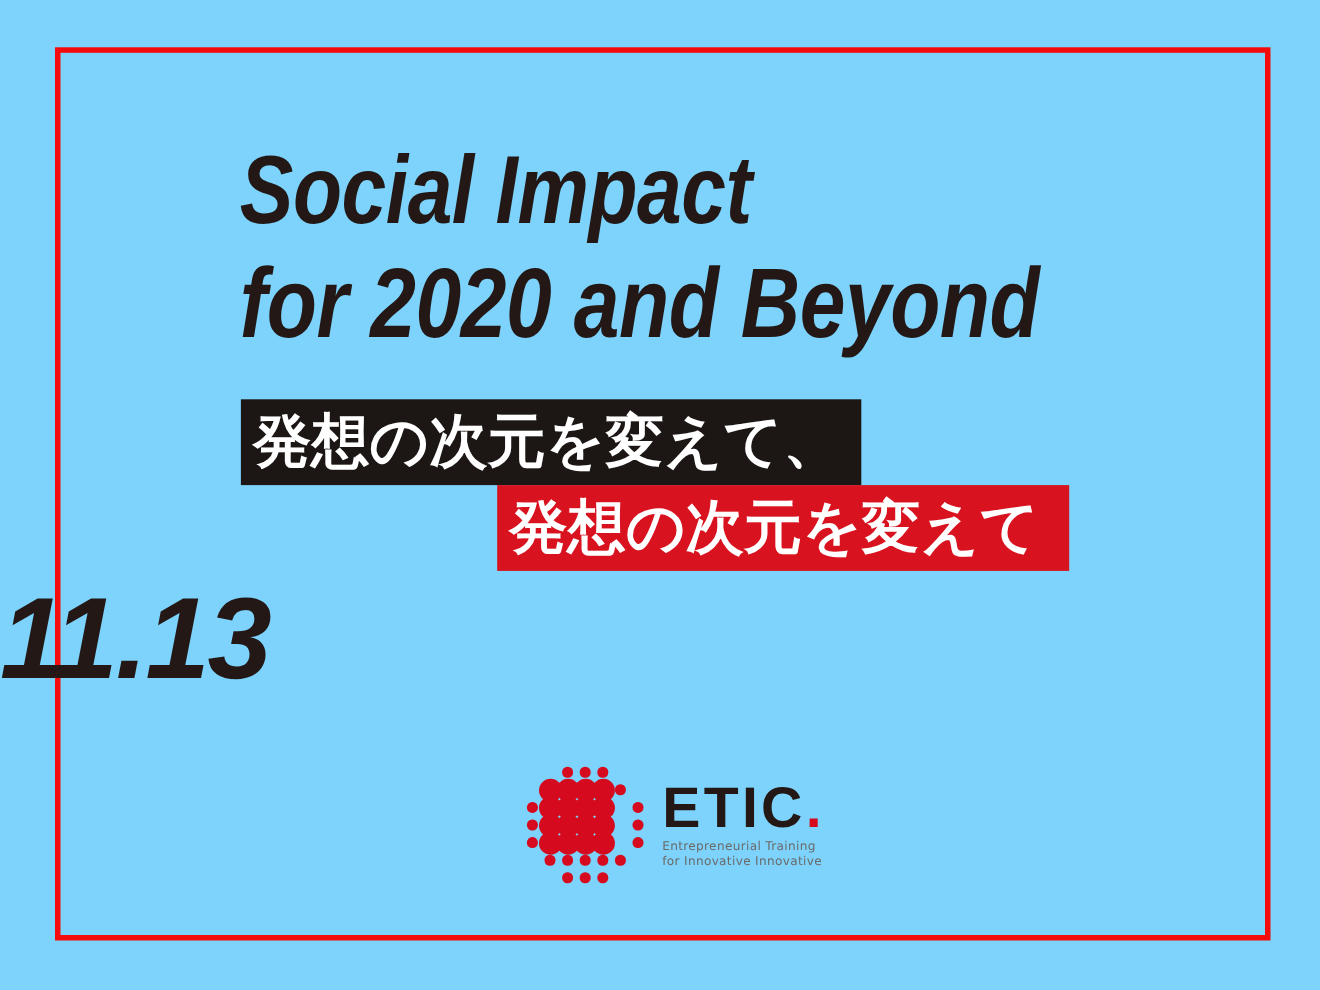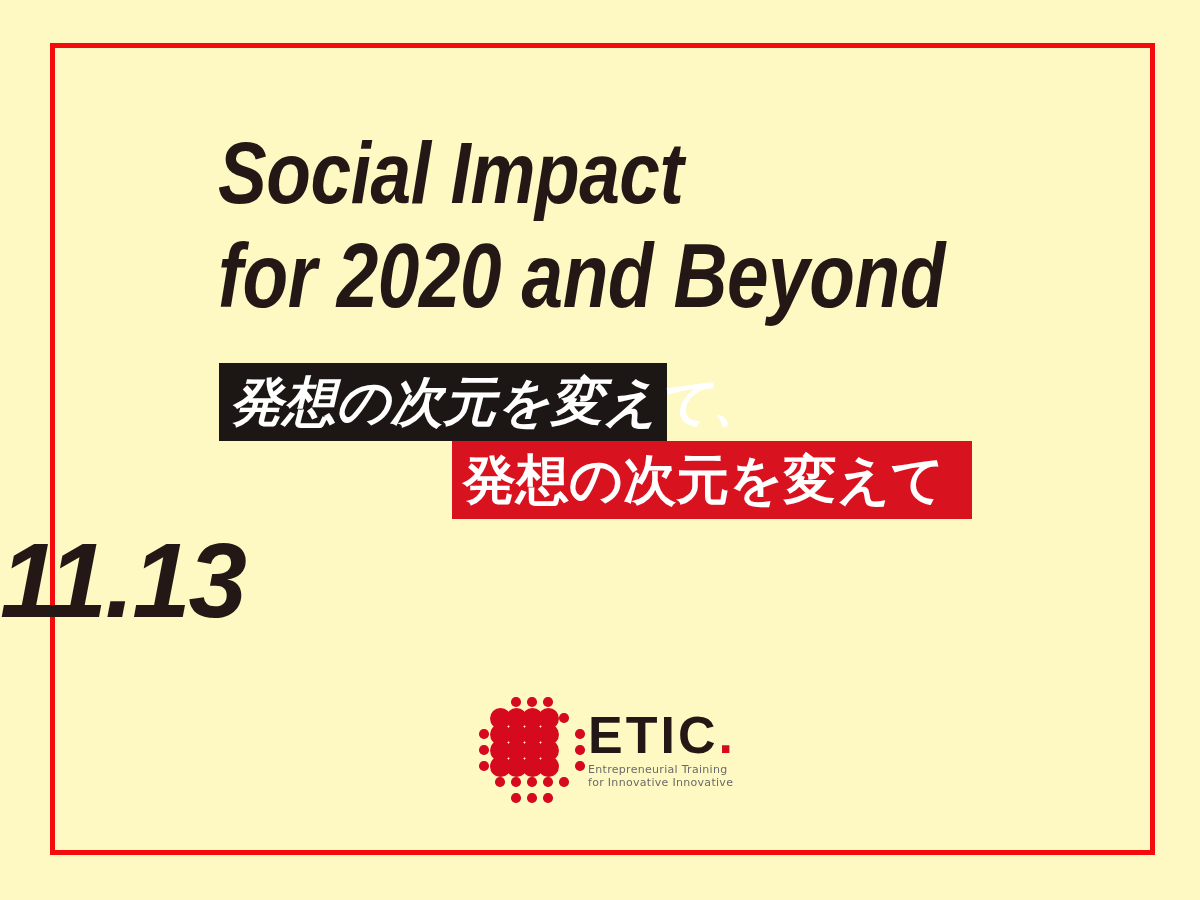--- a/index.html
+++ b/index.html
@@ -6,21 +6,21 @@
   html, body {
     margin: 0;
     padding: 0;
     background: #ffffff;
   }
 
   #poster {
     position: relative;
     width: 1200px;
     height: 900px;
-    background: #fef9c3;
+    background: #7dd3fc;
     overflow: hidden;
     font-family: "Liberation Sans", "DejaVu Sans", sans-serif;
   }
 
   
   #frame {
     position: absolute;
     left: 50px;
     top: 43px;
     width: 1105px;
@@ -80,23 +80,22 @@
     font-size: 53px;
     line-height: 78px;
     height: 78px;
     padding: 0 9px 0 11px;
     white-space: nowrap;
     letter-spacing: 0px;
   }
 
   #jp-band-black {
     background: #1C1714;
-    width: 448px;
+    width: 564px;
     box-sizing: border-box;
-    font-style: italic;
   }
 
   #jp-band-red {
     background: #D8121E;
     width: 520px;
     box-sizing: border-box;
   }
 
   
   #date {
@@ -131,20 +130,21 @@
     flex: 0 0 auto;
   }
 
   #logo-mark .dot {
     position: absolute;
     border-radius: 50%;
     background: #D60A1E;
   }
 
   #logo-wordmark {
+    margin-left: 14px;
     flex: 0 0 auto;
     padding-bottom: 2px;
   }
 
   #etic-text {
     color: #231815;
     font-family: "Liberation Sans", "DejaVu Sans", sans-serif;
     font-weight: bold;
     font-size: 52px;
     line-height: 50px;

